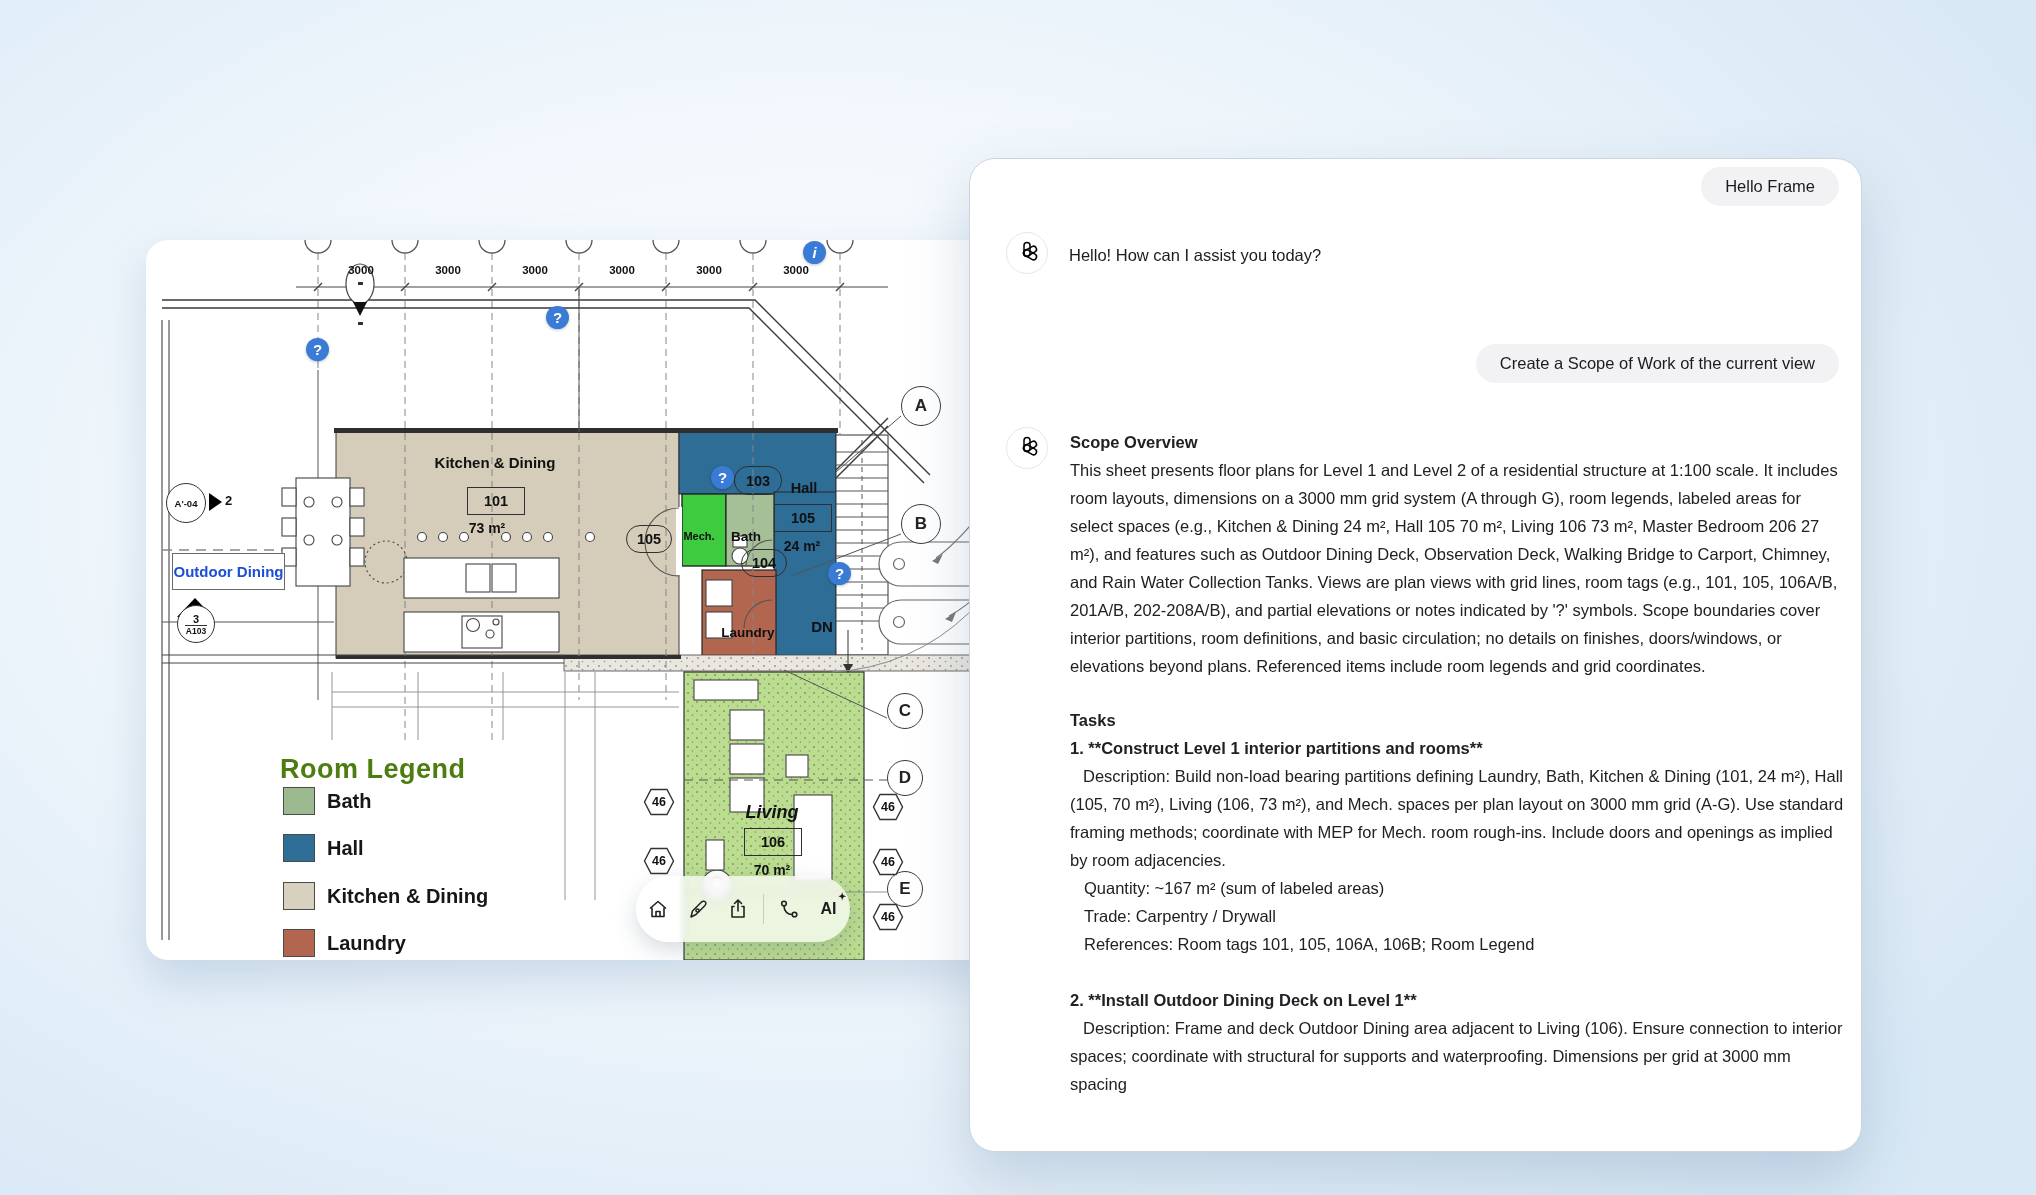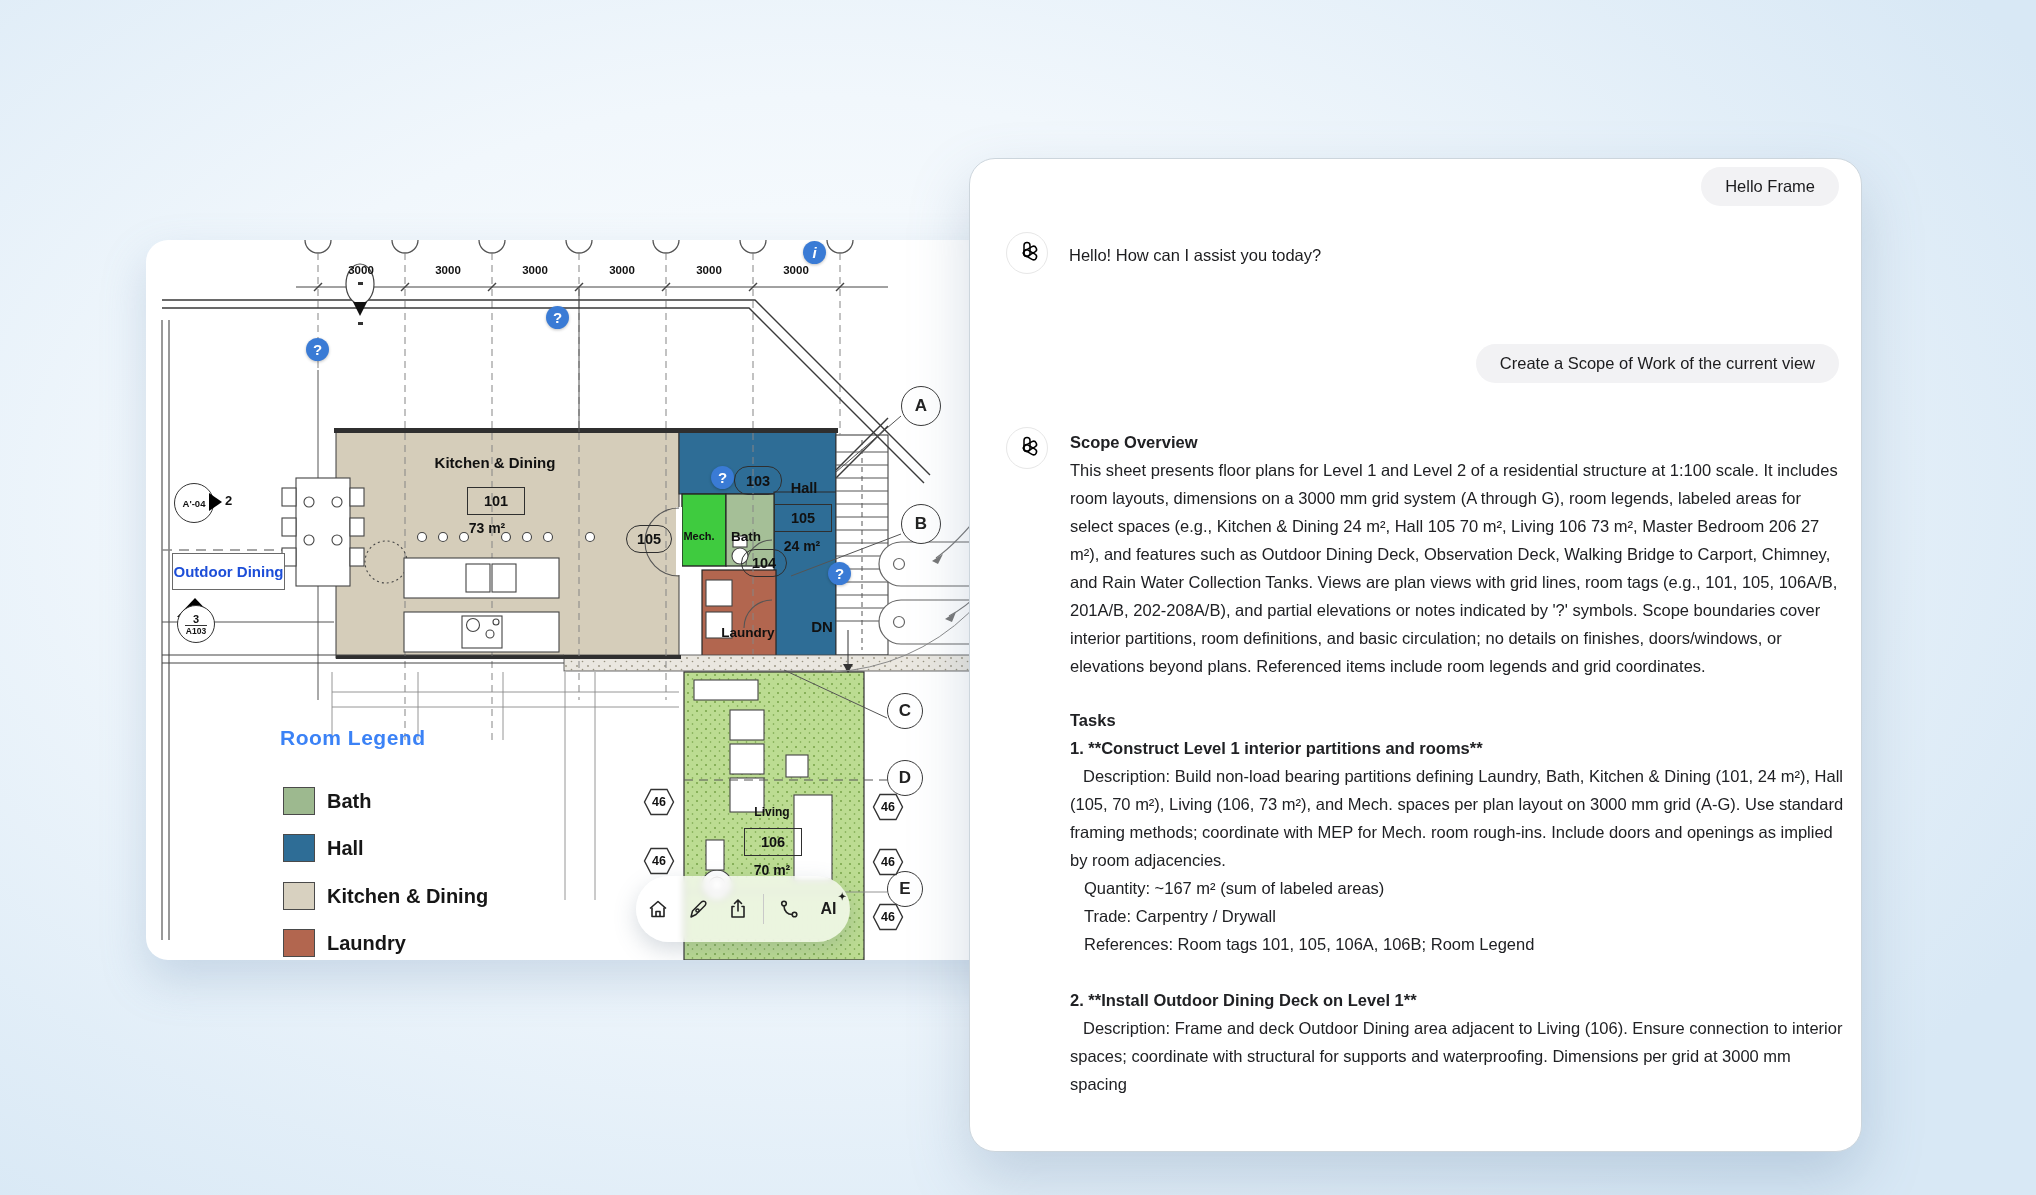--- a/index.html
+++ b/index.html
@@ -20,21 +20,21 @@
     font-size:14.5px;font-weight:600;color:#111;background:transparent;}
   .oval{border-radius:14px;}
   .gbubble{position:absolute;z-index:3;border:1.6px solid #3a3a3a;border-radius:50%;background:#fff;
     display:flex;align-items:center;justify-content:center;font-size:17px;font-weight:600;color:#222;}
   .hex{position:absolute;z-index:3;width:32px;height:28px;}
   .hex span{position:absolute;inset:0;display:flex;align-items:center;justify-content:center;
     font-size:12.5px;font-weight:700;color:#111;}
   .qmark{position:absolute;z-index:4;width:23px;height:23px;border-radius:50%;background:#3a7bd5;
     color:#fff;display:flex;align-items:center;justify-content:center;font-size:15px;font-weight:700;
     box-shadow:0 1px 3px rgba(0,0,0,.25);}
-  .legend-title{position:absolute;z-index:3;font-size:21px;font-weight:600;color:#3b82f6;letter-spacing:.5px;}
+  .legend-title{position:absolute;z-index:3;font-size:27px;font-weight:600;color:#4d7c0f;letter-spacing:.5px;margin-top:28px;}
   .legend-item{position:absolute;z-index:3;display:flex;align-items:center;gap:12px;}
   .legend-swatch{width:30px;height:26px;border:1px solid #4a4a4a;}
   .legend-label{font-size:20px;font-weight:600;color:#161616;}
   .sw-bath{background:#9db98f;} .sw-hall{background:#2e6d96;} .sw-kitchen{background:#d8d1c0;} .sw-laundry{background:#b2664f;}
   .odbox{position:absolute;z-index:3;border:1.5px solid #6a6a6a;background:#fff;display:flex;align-items:center;justify-content:center;
     font-size:15px;font-weight:600;color:#1d4ed8;}
   .sec-circle{position:absolute;z-index:3;border:1.5px solid #333;border-radius:50%;background:#fff;
     display:flex;flex-direction:column;align-items:center;justify-content:center;color:#111;}
   .tri-right{width:0;height:0;border-top:9px solid transparent;border-bottom:9px solid transparent;border-left:13px solid #000;}
   .tri-left{width:0;height:0;border-top:9px solid transparent;border-bottom:9px solid transparent;border-right:13px solid #000;}
@@ -282,21 +282,21 @@
     <div class="tagbox oval" style="left:588px;top:226px;width:46px;height:27px;">103</div>
 
     <div class="plabel room-name" style="left:553px;top:296px;font-size:11px;">Mech.</div>
     <div class="plabel room-name" style="left:600px;top:296px;font-size:13.5px;">Bath</div>
     <div class="tagbox oval" style="left:595px;top:309px;width:44px;height:26px;">104</div>
     <div class="tagbox oval" style="left:480px;top:285px;width:44px;height:26px;">105</div>
 
     <div class="plabel room-name" style="left:602px;top:392px;font-size:13.5px;">Laundry</div>
     <div class="plabel room-name" style="left:676px;top:386px;font-size:15px;">DN</div>
 
-    <div class="plabel room-name" style="left:626px;top:572px;font-size:12px;">Living</div>
+    <div class="plabel room-name" style="left:626px;top:572px;font-size:18px;font-style:italic;">Living</div>
     <div class="tagbox" style="left:598px;top:588px;width:56px;height:26px;">106</div>
     <div class="plabel area" style="left:626px;top:630px;">70 m²</div>
 
     <div class="gbubble" style="left:755px;top:146px;width:38px;height:38px;">A</div>
     <div class="gbubble" style="left:755px;top:264px;width:38px;height:38px;">B</div>
     <div class="gbubble" style="left:741px;top:453px;width:34px;height:34px;">C</div>
     <div class="gbubble" style="left:741px;top:520px;width:34px;height:34px;">D</div>
     <div class="gbubble" style="left:741px;top:631px;width:34px;height:34px;">E</div>
 
     <div class="hex" style="left:497px;top:548px;">
@@ -324,21 +324,21 @@
           <polygon points="8,1.5 24,1.5 30.5,14 24,26.5 8,26.5 1.5,14" fill="#fff" stroke="#333" stroke-width="1.4"></polygon>
         </svg>
       <span>46</span></div>
 
     <div class="qmark" style="left:160px;top:98px;">?</div>
     <div class="qmark" style="left:400px;top:66px;">?</div>
     <div class="qmark" style="left:565px;top:226px;">?</div>
     <div class="qmark" style="left:682px;top:322px;">?</div>
     <div class="qmark" style="left:657px;top:1px;font-style:italic;">i</div>
 
-    <div class="sec-circle" style="left:28px;top:243px;width:38px;height:38px;justify-content:center;">
+    <div class="sec-circle" style="left:20px;top:243px;width:38px;height:38px;justify-content:center;">
       <span style="font-size:9.5px;font-weight:700;">A'-04</span>
     </div>
     <div class="tri-right" style="position:absolute;left:63px;top:253px;z-index:3;"></div>
     <div class="plabel" style="left:79px;top:253px;font-size:13px;font-weight:700;">2</div>
 
     <div class="odbox" style="left:26px;top:313px;width:111px;height:35px;">Outdoor Dining</div>
 
     <div class="tri-up" style="position:absolute;left:31px;top:358px;z-index:3;"></div>
     <div class="sec-circle" style="left:31px;top:365px;width:36px;height:36px;">
       <span style="font-size:11px;font-weight:700;border-bottom:1px solid #333;padding:0 8px;">3</span>

